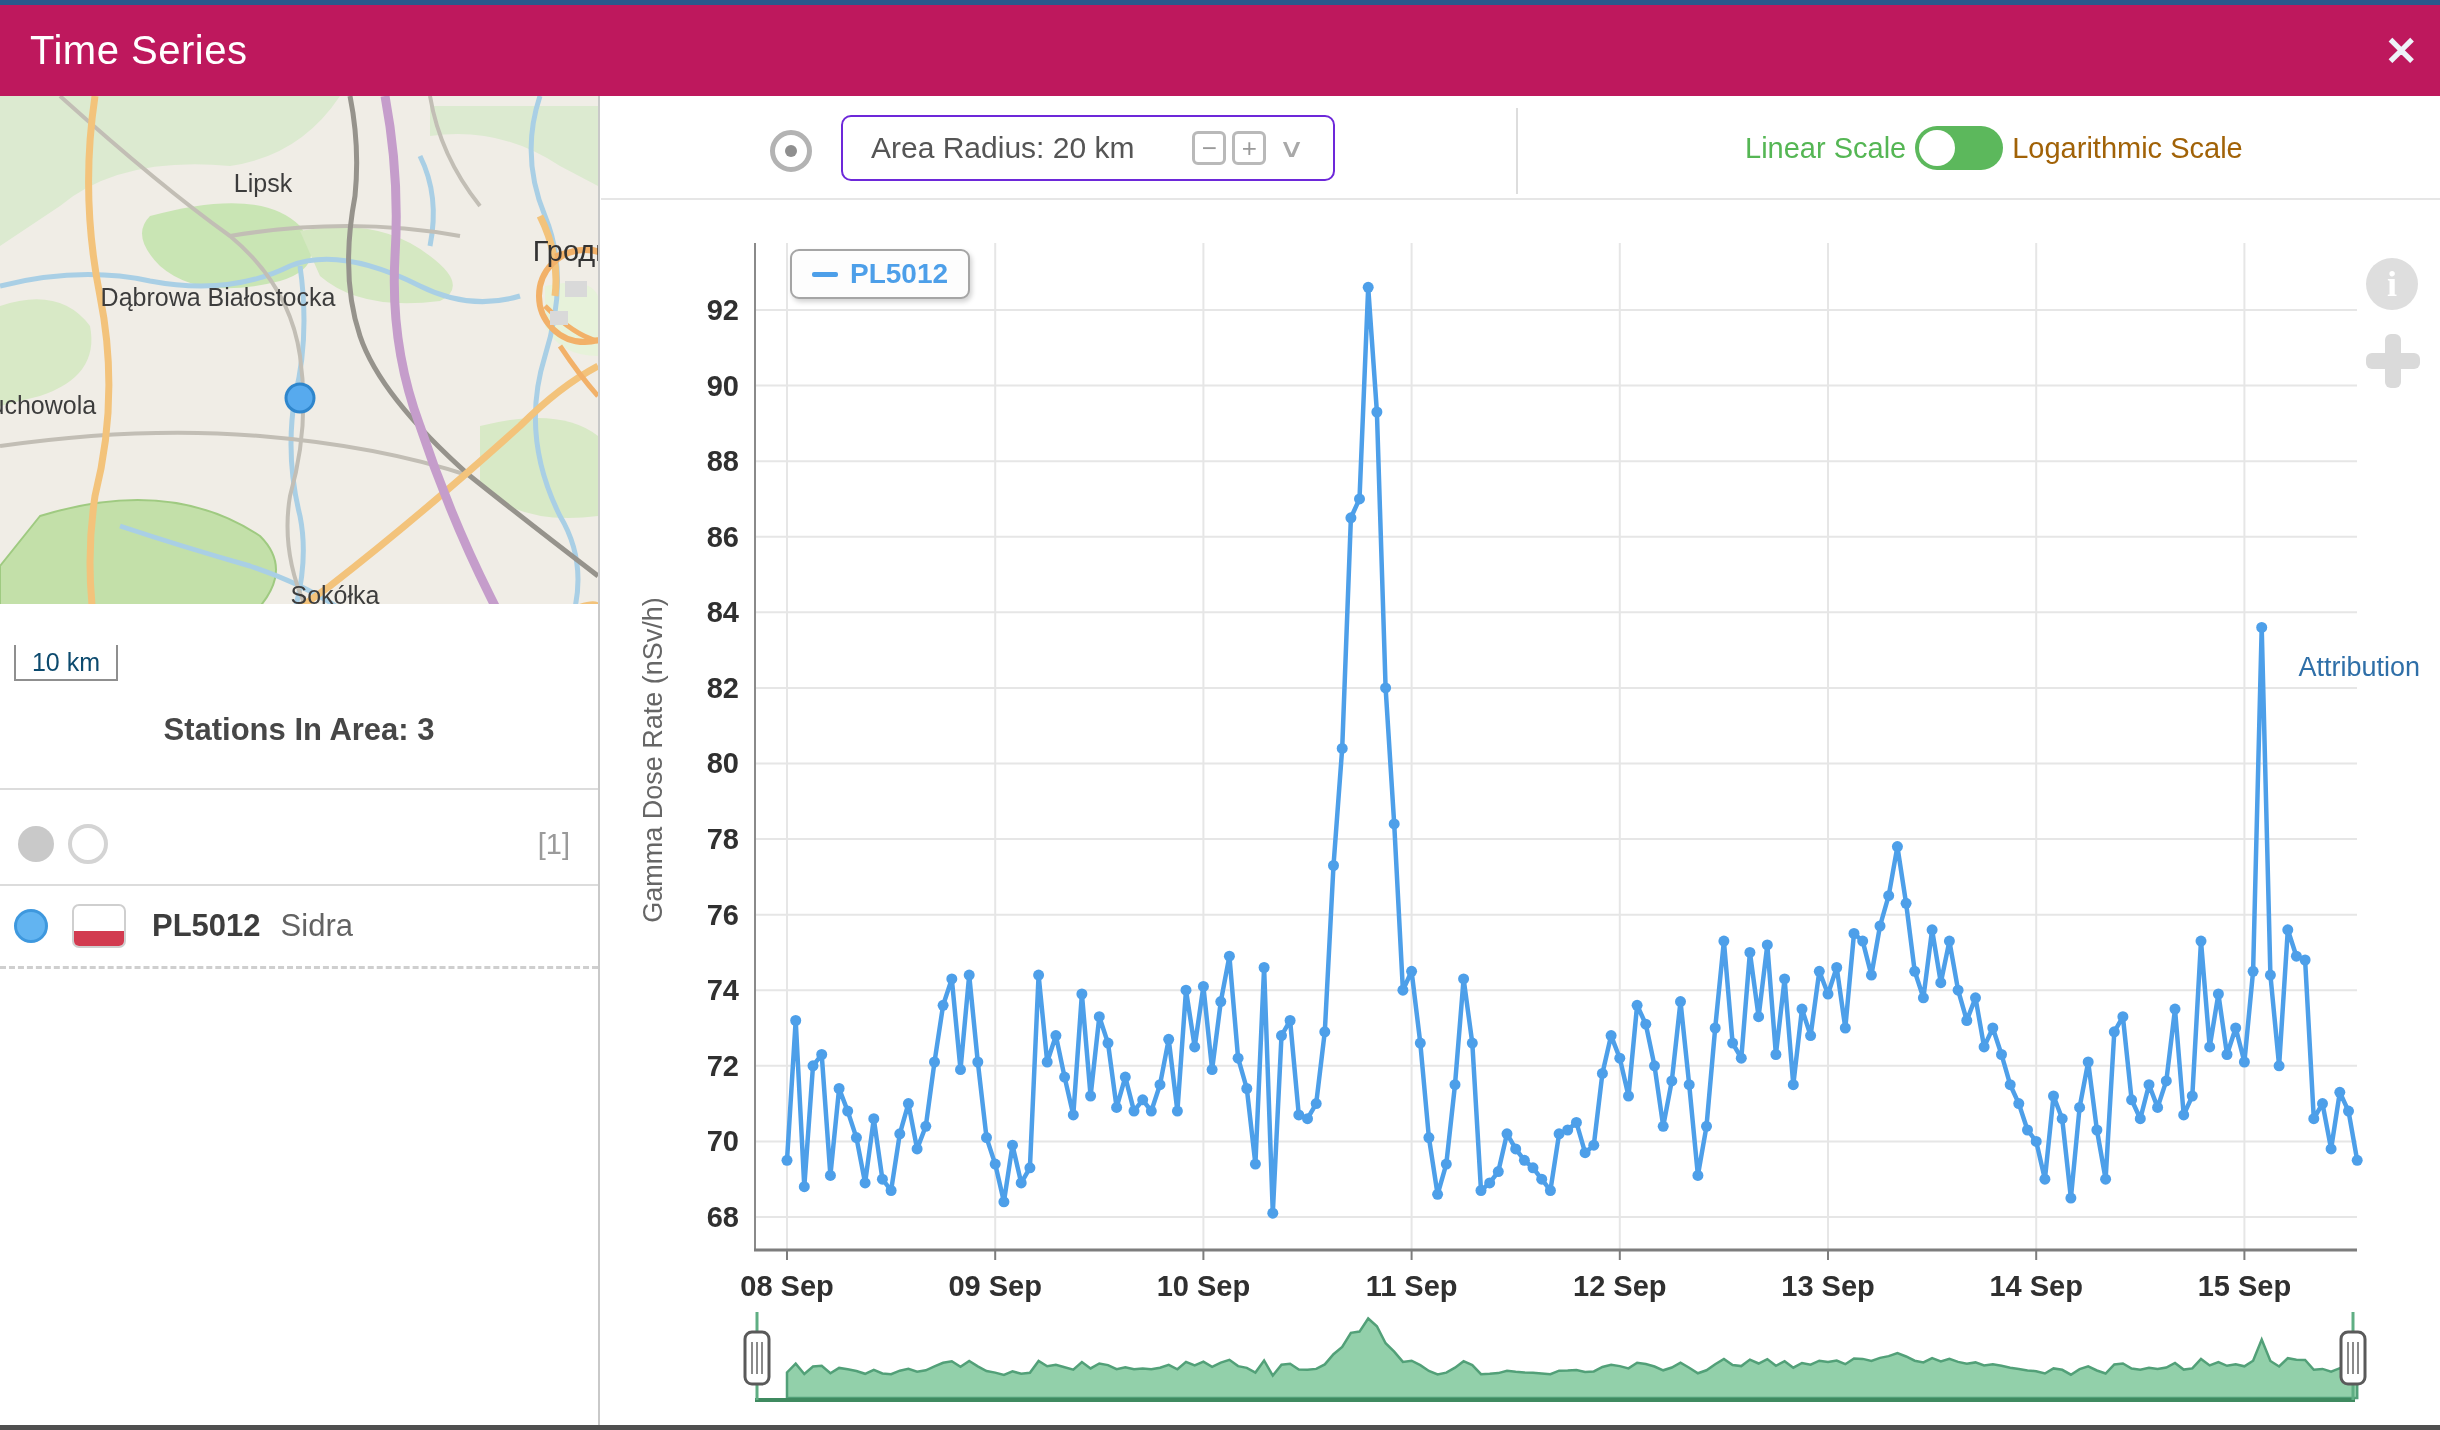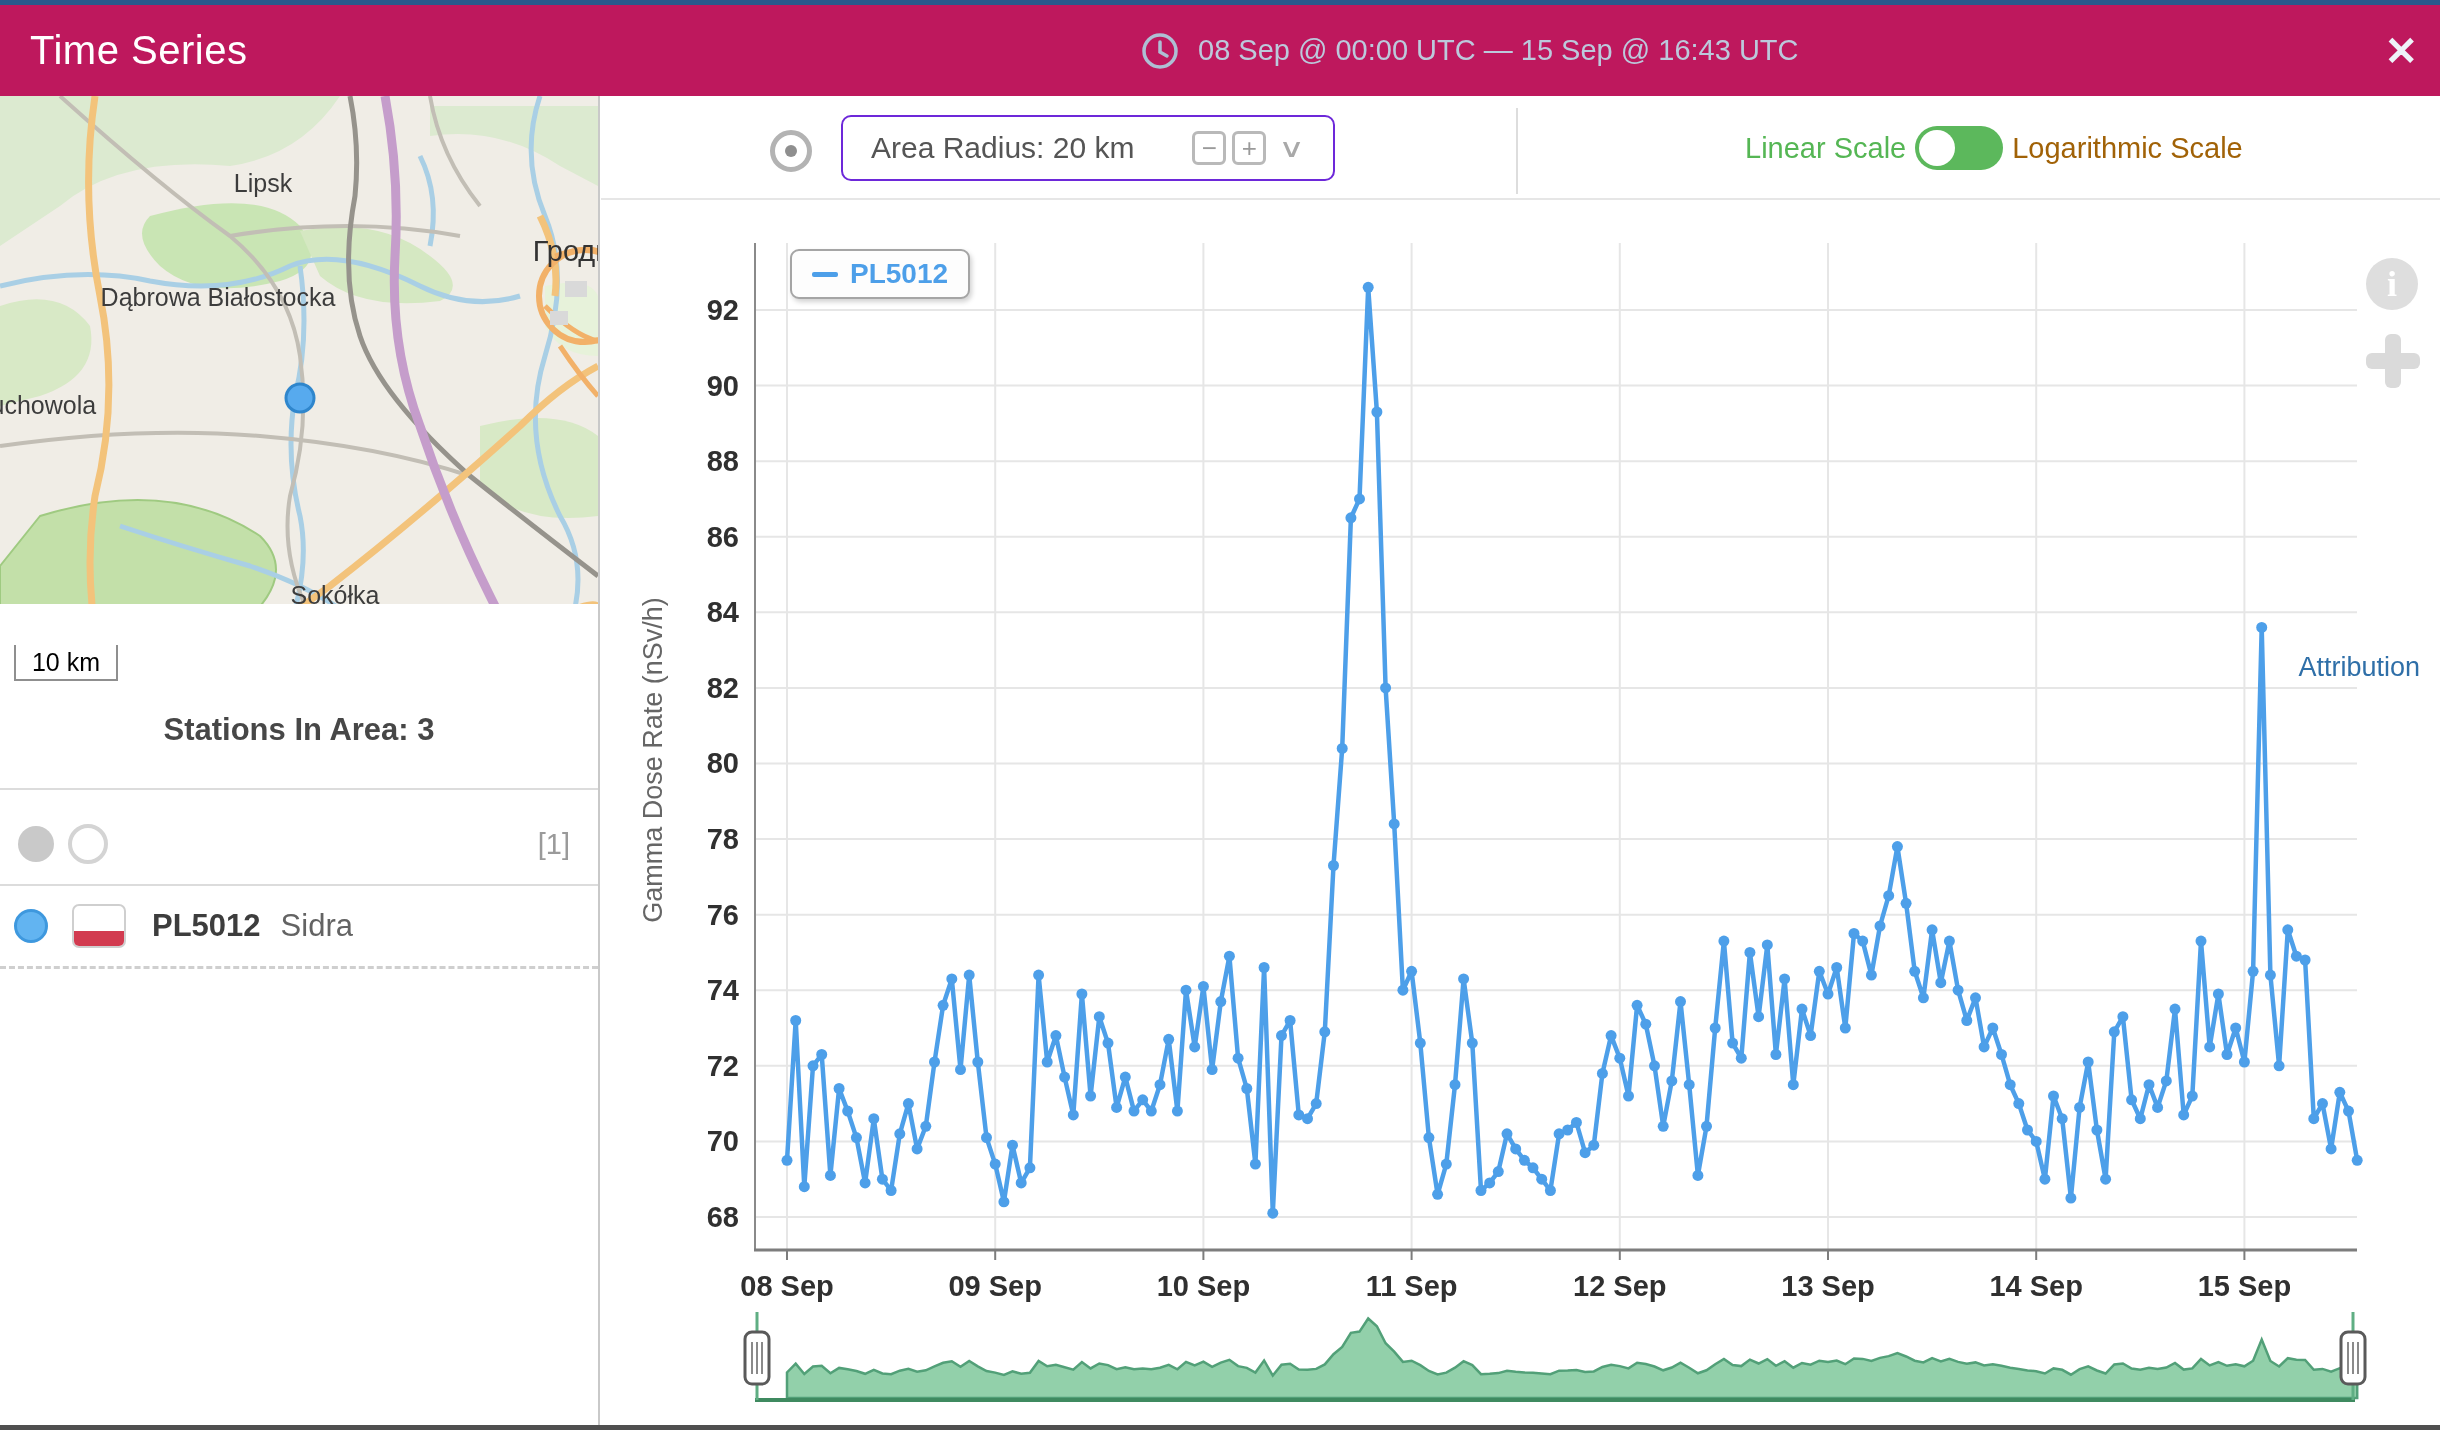--- a/index.html
+++ b/index.html
@@ -15,21 +15,21 @@
   #close-btn{position:absolute;right:22px;top:0;height:91px;display:flex;align-items:center;
     color:#eef3f9;font-size:40px;font-weight:700;cursor:pointer;}
   
   #sidebar{left:0;top:96px;width:600px;height:1330px;background:#fff;border-right:2px solid #c9c9c9;box-sizing:border-box;}
   #map{left:0;top:96px;width:598px;height:508px;overflow:hidden;background:#7dd3fc;}
   #map svg{display:block;}
   .map-label{font-size:25px;fill:#3c3c3c;}
   .map-label.big{font-size:29px;fill:#333;}
   #scalebar{left:14px;top:645px;width:104px;height:36px;background:rgba(255,255,255,.85);
     border:2px solid #8f8f8f;border-top:none;box-sizing:border-box;display:flex;align-items:center;justify-content:center;
-    font-size:25px;color:#000000;}
+    font-size:25px;color:#0c4a6e;}
   #attribution{right:12px;top:650px;background:rgba(255,255,255,.75);padding:2px 8px;
     font-size:27px;color:#2f6fa8;}
   #stations-header{left:0;top:712px;width:598px;text-align:center;font-size:31px;font-weight:700;color:#474747;}
   .side-divider{left:0;width:598px;border-top:2px solid #dcdcdc;}
   #toggle-row{left:0;top:808px;width:598px;height:72px;display:flex;align-items:center;}
   #circle-filled{width:36px;height:36px;border-radius:50%;background:#c9c9c9;margin-left:18px;}
   #circle-outline{width:32px;height:32px;border-radius:50%;background:#fff;border:4px solid #d4d4d4;margin-left:14px;}
   #count-badge{position:absolute;right:28px;font-size:29px;color:#9a9a9a;}
   #station-row{left:0;top:888px;width:598px;height:76px;display:flex;align-items:center;}
   #station-dot{width:34px;height:34px;border-radius:50%;background:#62b4f1;border:3px solid #3e98de;margin-left:14px;box-sizing:border-box;}
@@ -69,27 +69,20 @@
   #plus-icon{left:2366px;top:334px;width:54px;height:54px;cursor:pointer;}
   #plus-icon:before{content:"";position:absolute;left:0;top:19px;width:54px;height:16px;background:#dadada;border-radius:6px;}
   #plus-icon:after{content:"";position:absolute;left:19px;top:0;width:16px;height:54px;background:#dadada;border-radius:6px;}
   #bottom-border{left:0;top:1425px;width:2440px;height:5px;background:#4f4f4f;}
 </style>
 </head>
 <body>
 
 <div id="header" class="abs">
   <div id="title">Time Series</div>
-  <div id="time-group">
-    <svg width="40" height="40" viewBox="0 0 40 40">
-      <circle cx="20" cy="20" r="16" fill="none" stroke="#aebfd4" stroke-width="3.5"></circle>
-      <path d="M20 11 L20 21 L27 25" fill="none" stroke="#aebfd4" stroke-width="3.5" stroke-linecap="round"></path>
-    </svg>
-    <span id="time-range">08 Sep @ 00:00 UTC — 15 Sep @ 16:43 UTC</span>
-  </div>
   <div id="close-btn">✕</div>
 </div>
 
 <div id="sidebar" class="abs"></div>
 
 <div id="map" class="abs">
   <svg width="598" height="600" viewBox="0 0 598 600">
     <rect x="0" y="0" width="598" height="600" fill="#f0ede6"></rect>
 
     <g>

